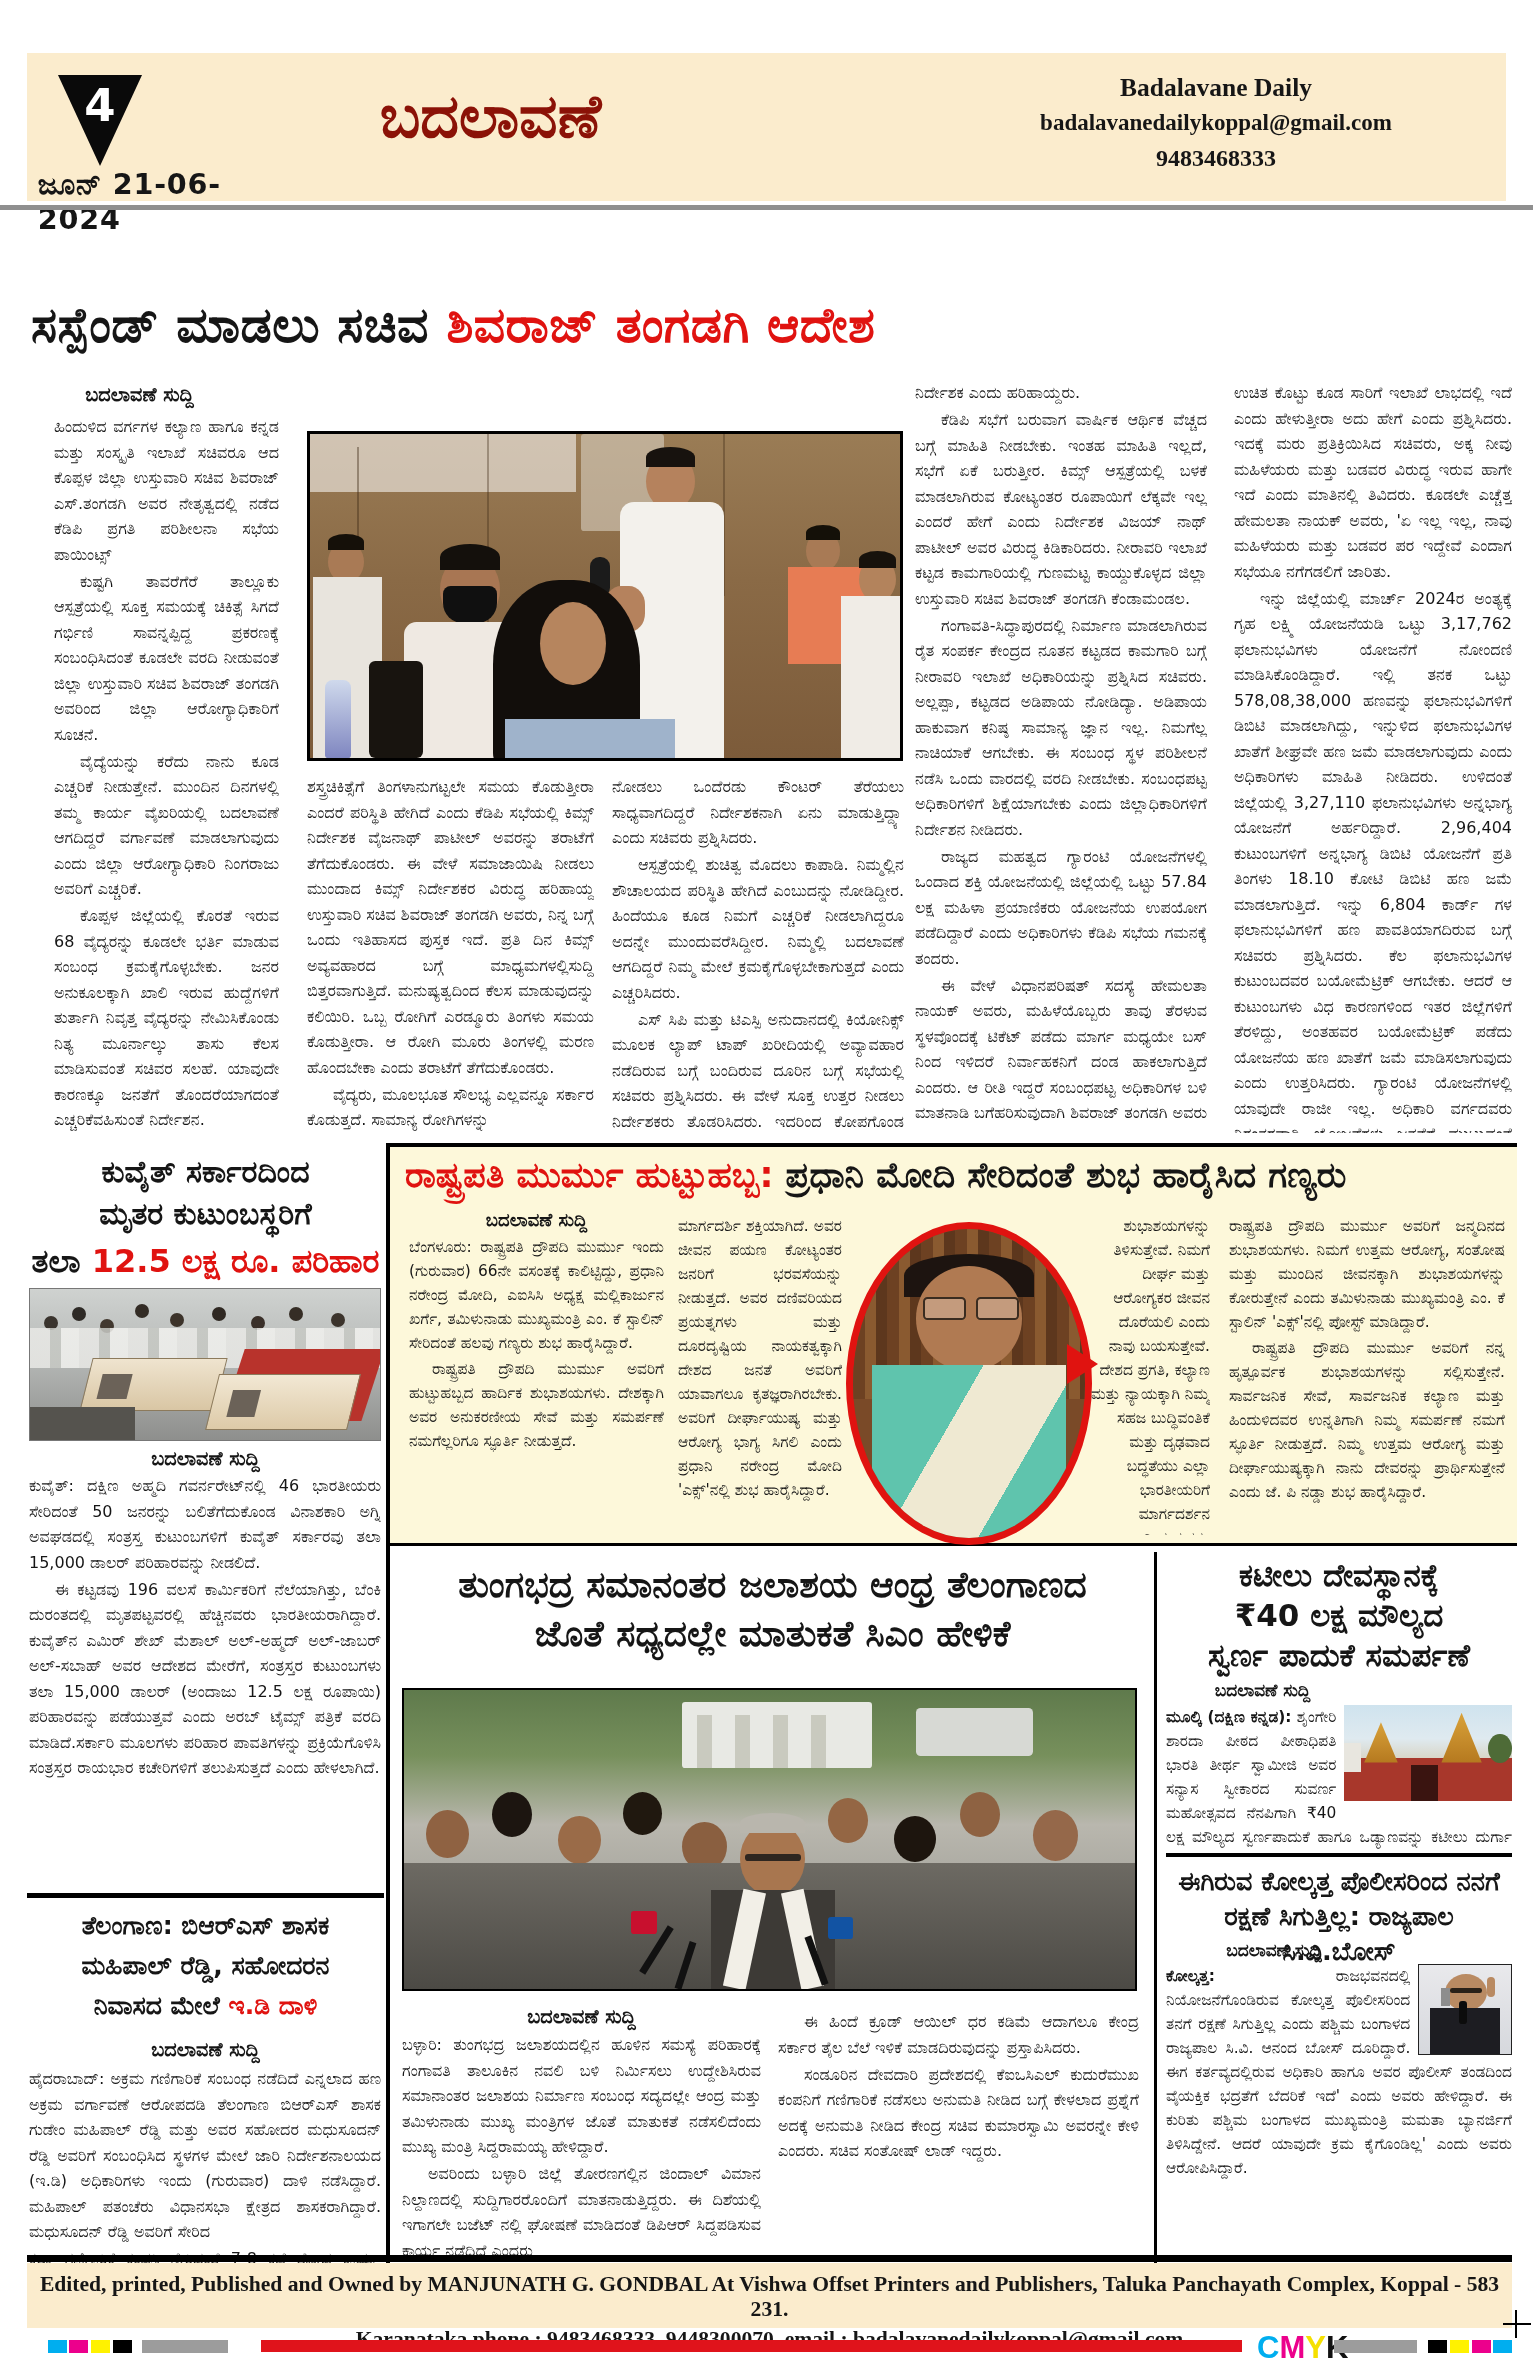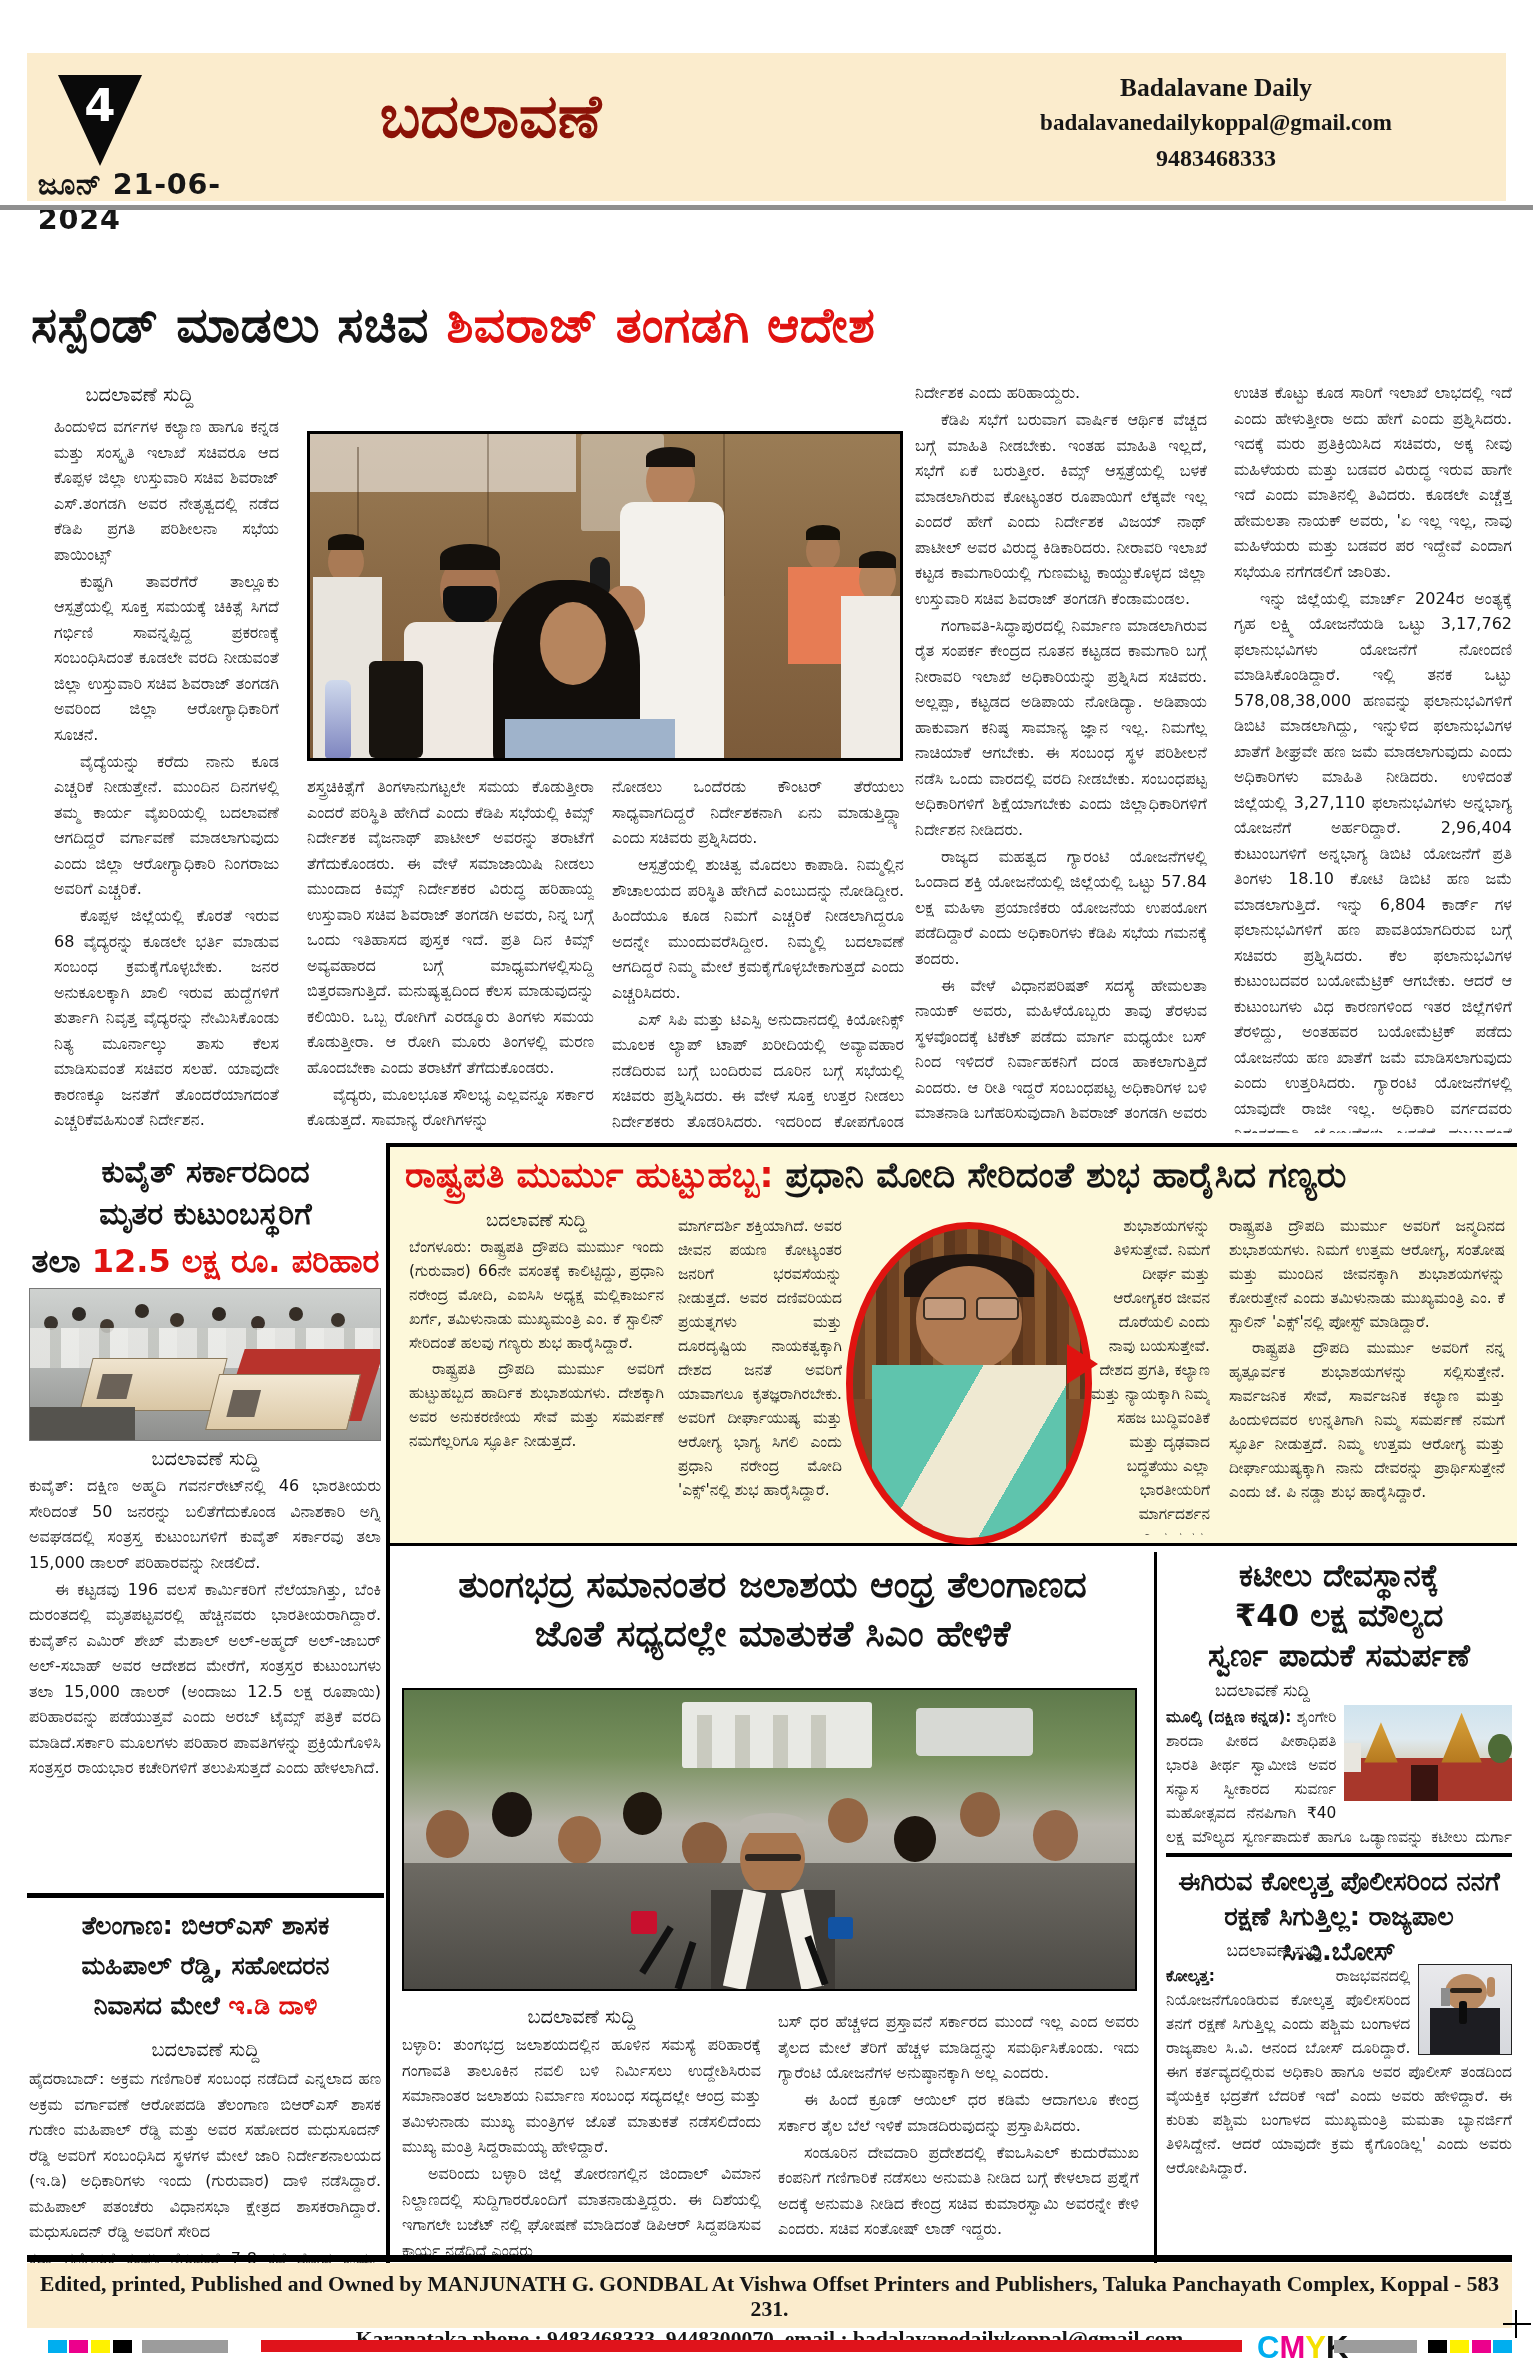--- a/index.html
+++ b/index.html
@@ -5,21 +5,21 @@
   html,body{margin:0;padding:0;background:#e8e8e8;}
   #page{position:relative;width:1534px;height:2377px;background:#ffffff;margin:0 auto;
         font-family:"DejaVu Sans",sans-serif;color:#161616;overflow:hidden;}
   .abs{position:absolute;}
   .just{text-align:justify;}
   .bold{font-weight:bold;}
   .clip{overflow:hidden;}
   .body-txt{font-size:16px;line-height:25.5px;}
   .body-txt p{margin:0 0 1.5px 0;text-indent:26px;}
   .body-txt p.noind{text-indent:0;}
-  .byline{font-size:19.3px;font-weight:normal;text-align:center;}
+  .byline{font-size:19.3px;font-weight:bold;text-align:center;}
   .hl-red{color:#e01310;}
   .rule-h{background:#000;}
   .rule-v{background:#000;}
   
   #hdr{left:27px;top:53px;width:1479px;height:148px;background:#fbeccd;}
   #pg-tri{left:31px;top:21.6px;width:0;height:0;border-left:42px solid transparent;
           border-right:42px solid transparent;border-top:91px solid #0a0a0a;}
   #pg-num{left:49px;top:26px;width:48px;color:#fff;font-size:45px;font-weight:bold;text-align:center;}
   #hdr-date{left:10.8px;top:114px;width:255px;font-size:28.6px;font-weight:bold;letter-spacing:0.8px;}
   #masthead{left:278px;top:28px;width:371px;text-align:center;font-size:60px;font-weight:800;color:#8b1207;}
@@ -275,21 +275,20 @@
       <div class="abs" style="left:31%;top:74%;width:26px;height:23px;background:#c8102e;border-radius:3.1px;"></div>
       <div class="abs" style="left:58%;top:76%;width:25px;height:21.6px;background:#1253a3;border-radius:3.1px;"></div>
     </div>
   </div>
   <div class="abs byline" style="left:402px;top:2005px;width:359px;">ಬದಲಾವಣೆ ಸುದ್ದಿ</div>
   <div class="abs body-txt just clip" style="left:402px;top:2032px;width:359px;height:266px;">
     <p class="noind">ಬಳ್ಳಾರಿ: ತುಂಗಭದ್ರ ಜಲಾಶಯದಲ್ಲಿನ ಹೂಳಿನ ಸಮಸ್ಯೆ ಪರಿಹಾರಕ್ಕೆ ಗಂಗಾವತಿ ತಾಲೂಕಿನ ನವಲಿ ಬಳಿ ನಿರ್ಮಿಸಲು ಉದ್ದೇಶಿಸಿರುವ ಸಮಾನಾಂತರ ಜಲಾಶಯ ನಿರ್ಮಾಣ ಸಂಬಂಧ ಸದ್ಯದಲ್ಲೇ ಆಂದ್ರ ಮತ್ತು ತಮಿಳುನಾಡು ಮುಖ್ಯ ಮಂತ್ರಿಗಳ ಜೊತೆ ಮಾತುಕತೆ ನಡೆಸಲಿದೆಂದು ಮುಖ್ಯ ಮಂತ್ರಿ ಸಿದ್ದರಾಮಯ್ಯ ಹೇಳಿದ್ದಾರೆ.</p>
     <p>ಅವರಿಂದು ಬಳ್ಳಾರಿ ಜಿಲ್ಲೆ ತೋರಣಗಲ್ಲಿನ ಜಿಂದಾಲ್ ವಿಮಾನ ನಿಲ್ದಾಣದಲ್ಲಿ ಸುದ್ದಿಗಾರರೊಂದಿಗೆ ಮಾತನಾಡುತ್ತಿದ್ದರು. ಈ ದಿಶೆಯಲ್ಲಿ ಇಗಾಗಲೇ ಬಜೆಟ್ ನಲ್ಲಿ ಘೋಷಣೆ ಮಾಡಿದಂತೆ ಡಿಪಿಆರ್ ಸಿದ್ದಪಡಿಸುವ ಕಾರ್ಯ ನಡೆದಿದೆ ಎಂದರು</p>
   </div>
   <div class="abs body-txt just clip" style="left:778px;top:2009px;width:361px;height:290px;">
-    <p class="noind">ಬಸ್ ಧರ ಹೆಚ್ಚಳದ ಪ್ರಸ್ತಾವನೆ ಸರ್ಕಾರದ ಮುಂದೆ ಇಲ್ಲ ಎಂದ ಅವರು ತೈಲದ ಮೇಲೆ ತೆರಿಗೆ ಹೆಚ್ಚಳ ಮಾಡಿದ್ದನ್ನು ಸಮರ್ಥಿಸಿಕೊಂಡು. ಇದು ಗ್ಯಾರೆಂಟಿ ಯೋಜನೆಗಳ ಅನುಷ್ಠಾನಕ್ಕಾಗಿ ಅಲ್ಲ ಎಂದರು.</p>
     <p>ಈ ಹಿಂದೆ ಕ್ರೂಡ್ ಆಯಿಲ್ ಧರ ಕಡಿಮೆ ಆದಾಗಲೂ ಕೇಂದ್ರ ಸರ್ಕಾರ ತೈಲ ಬೆಲೆ ಇಳಿಕೆ ಮಾಡದಿರುವುದನ್ನು ಪ್ರಸ್ತಾಪಿಸಿದರು.</p>
     <p>ಸಂಡೂರಿನ ದೇವದಾರಿ ಪ್ರದೇಶದಲ್ಲಿ ಕೆಐಒಸಿಎಲ್ ಕುದುರೆಮುಖ ಕಂಪನಿಗೆ ಗಣಿಗಾರಿಕೆ ನಡೆಸಲು ಅನುಮತಿ ನೀಡಿದ ಬಗ್ಗೆ ಕೇಳಲಾದ ಪ್ರಶ್ನೆಗೆ ಅದಕ್ಕೆ ಅನುಮತಿ ನೀಡಿದ ಕೇಂದ್ರ ಸಚಿವ ಕುಮಾರಸ್ವಾಮಿ ಅವರನ್ನೇ ಕೇಳಿ ಎಂದರು. ಸಚಿವ ಸಂತೋಷ್ ಲಾಡ್ ಇದ್ದರು.</p>
   </div>
 
   <div class="abs rule-v" style="left:1154px;top:1552px;width:3.1px;height:734px;"></div>
 
   <div class="abs story-hl" style="left:1166px;top:1555px;width:346px;font-size:31px;line-height:40px;">
     <div>ಕಟೀಲು ದೇವಸ್ಥಾನಕ್ಕೆ</div>
     <div>₹40 ಲಕ್ಷ ಮೌಲ್ಯದ</div>
     <div>ಸ್ವರ್ಣ ಪಾದುಕೆ ಸಮರ್ಪಣೆ</div>

